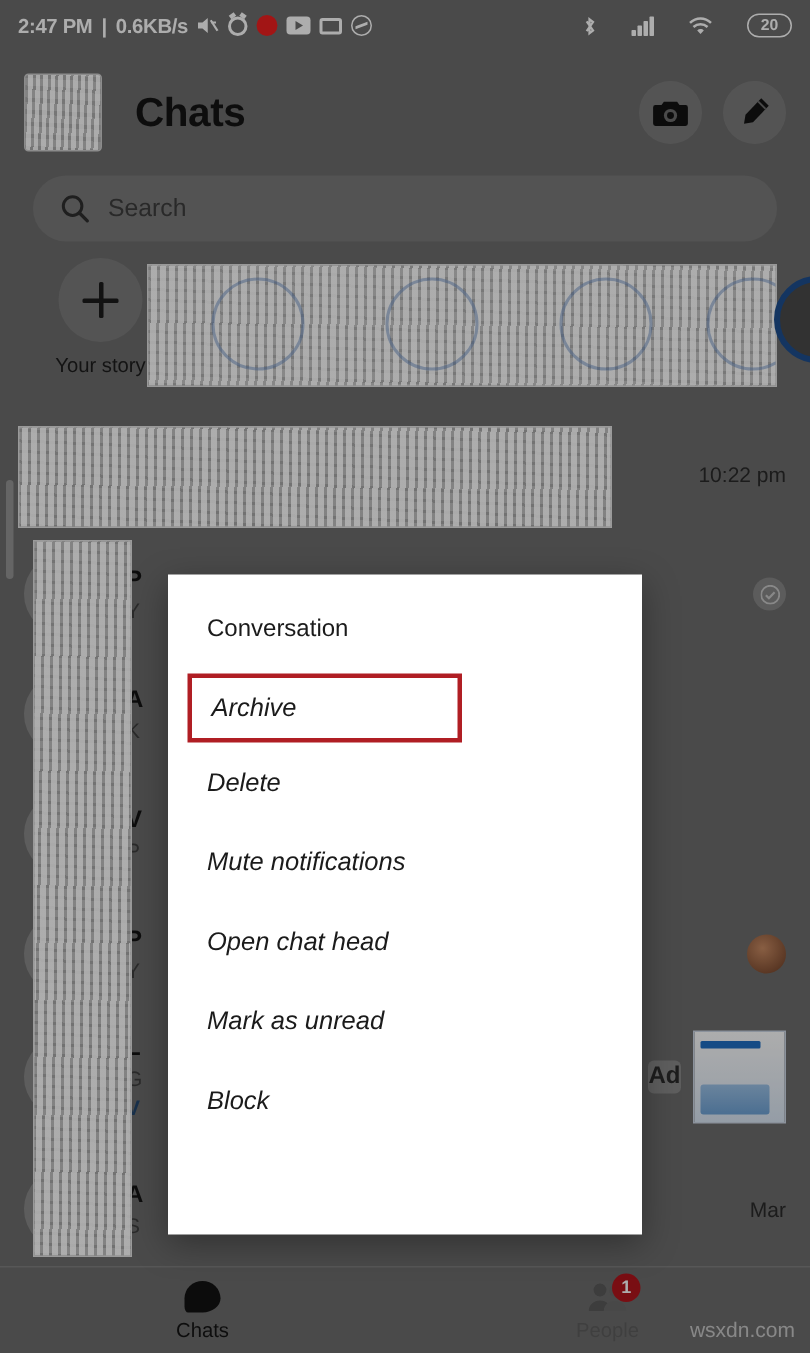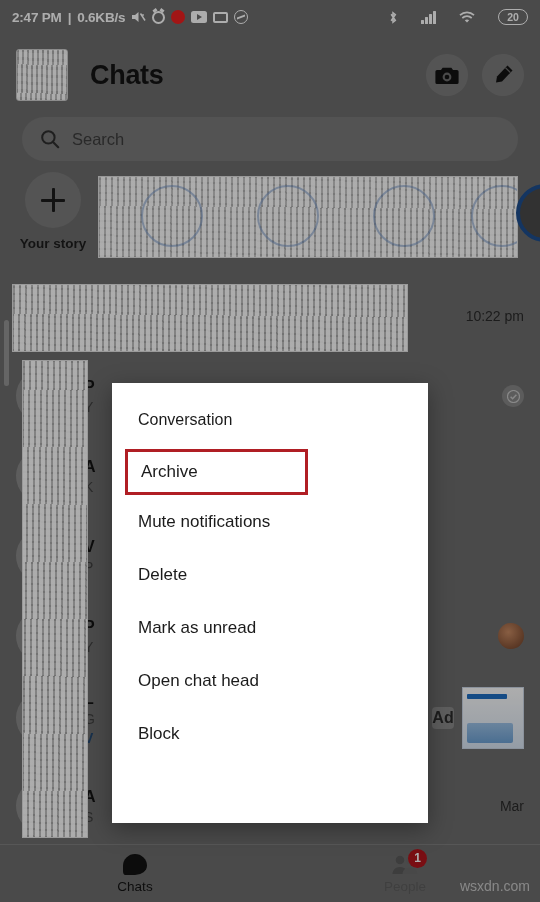--- a/index.html
+++ b/index.html
@@ -159,22 +159,21 @@
     color: #3d3d3d;
   }
 
   
   #stories {
     position: absolute;
     top: 172px; left: 0;
     width: 540px; height: 104px;
     display: flex;
     align-items: flex-start;
-    padding-left: 22px;
-    font-weight: bold;
+    padding-left: 36px;
   }
   #your-story {
     width: 62px;
     display: flex; flex-direction: column; align-items: center;
     flex: 0 0 auto;
   }
   #your-story-circle {
     width: 56px; height: 56px; border-radius: 50%;
     background: rgba(255,255,255,0.10);
     position: relative;
@@ -373,20 +372,21 @@
     padding: 0;
     box-shadow: 0 6px 22px rgba(0,0,0,0.35);
   }
   #dialog-title {
     font-size: 16px;
     color: #1b1b1b;
     padding: 28px 0 0 26px;
   }
   #menu-list {
     margin-top: 20px;
+    font-style: italic;
   }
   .menu-item {
     height: 53px;
     display: flex;
     align-items: center;
     padding-left: 26px;
     font-size: 17px;
     color: #1b1b1b;
     position: relative;
   }
@@ -593,32 +593,32 @@
 
   <div id="scrim"></div>
 
   <div id="dialog">
     <div id="dialog-title">Conversation</div>
     <div id="menu-list">
       <div class="menu-item highlighted">
         <span>Archive</span>
       </div>
       <div class="menu-item">
+        <span>Delete</span>
+      </div>
+      <div class="menu-item">
         <span>Mute notifications</span>
       </div>
       <div class="menu-item">
-        <span>Delete</span>
+        <span>Open chat head</span>
       </div>
       <div class="menu-item">
         <span>Mark as unread</span>
       </div>
       <div class="menu-item">
-        <span>Open chat head</span>
-      </div>
-      <div class="menu-item">
         <span>Block</span>
       </div>
     </div>
   </div>
 
   <div id="watermark">wsxdn.com</div>
 
 </div>
 
 </body></html>

